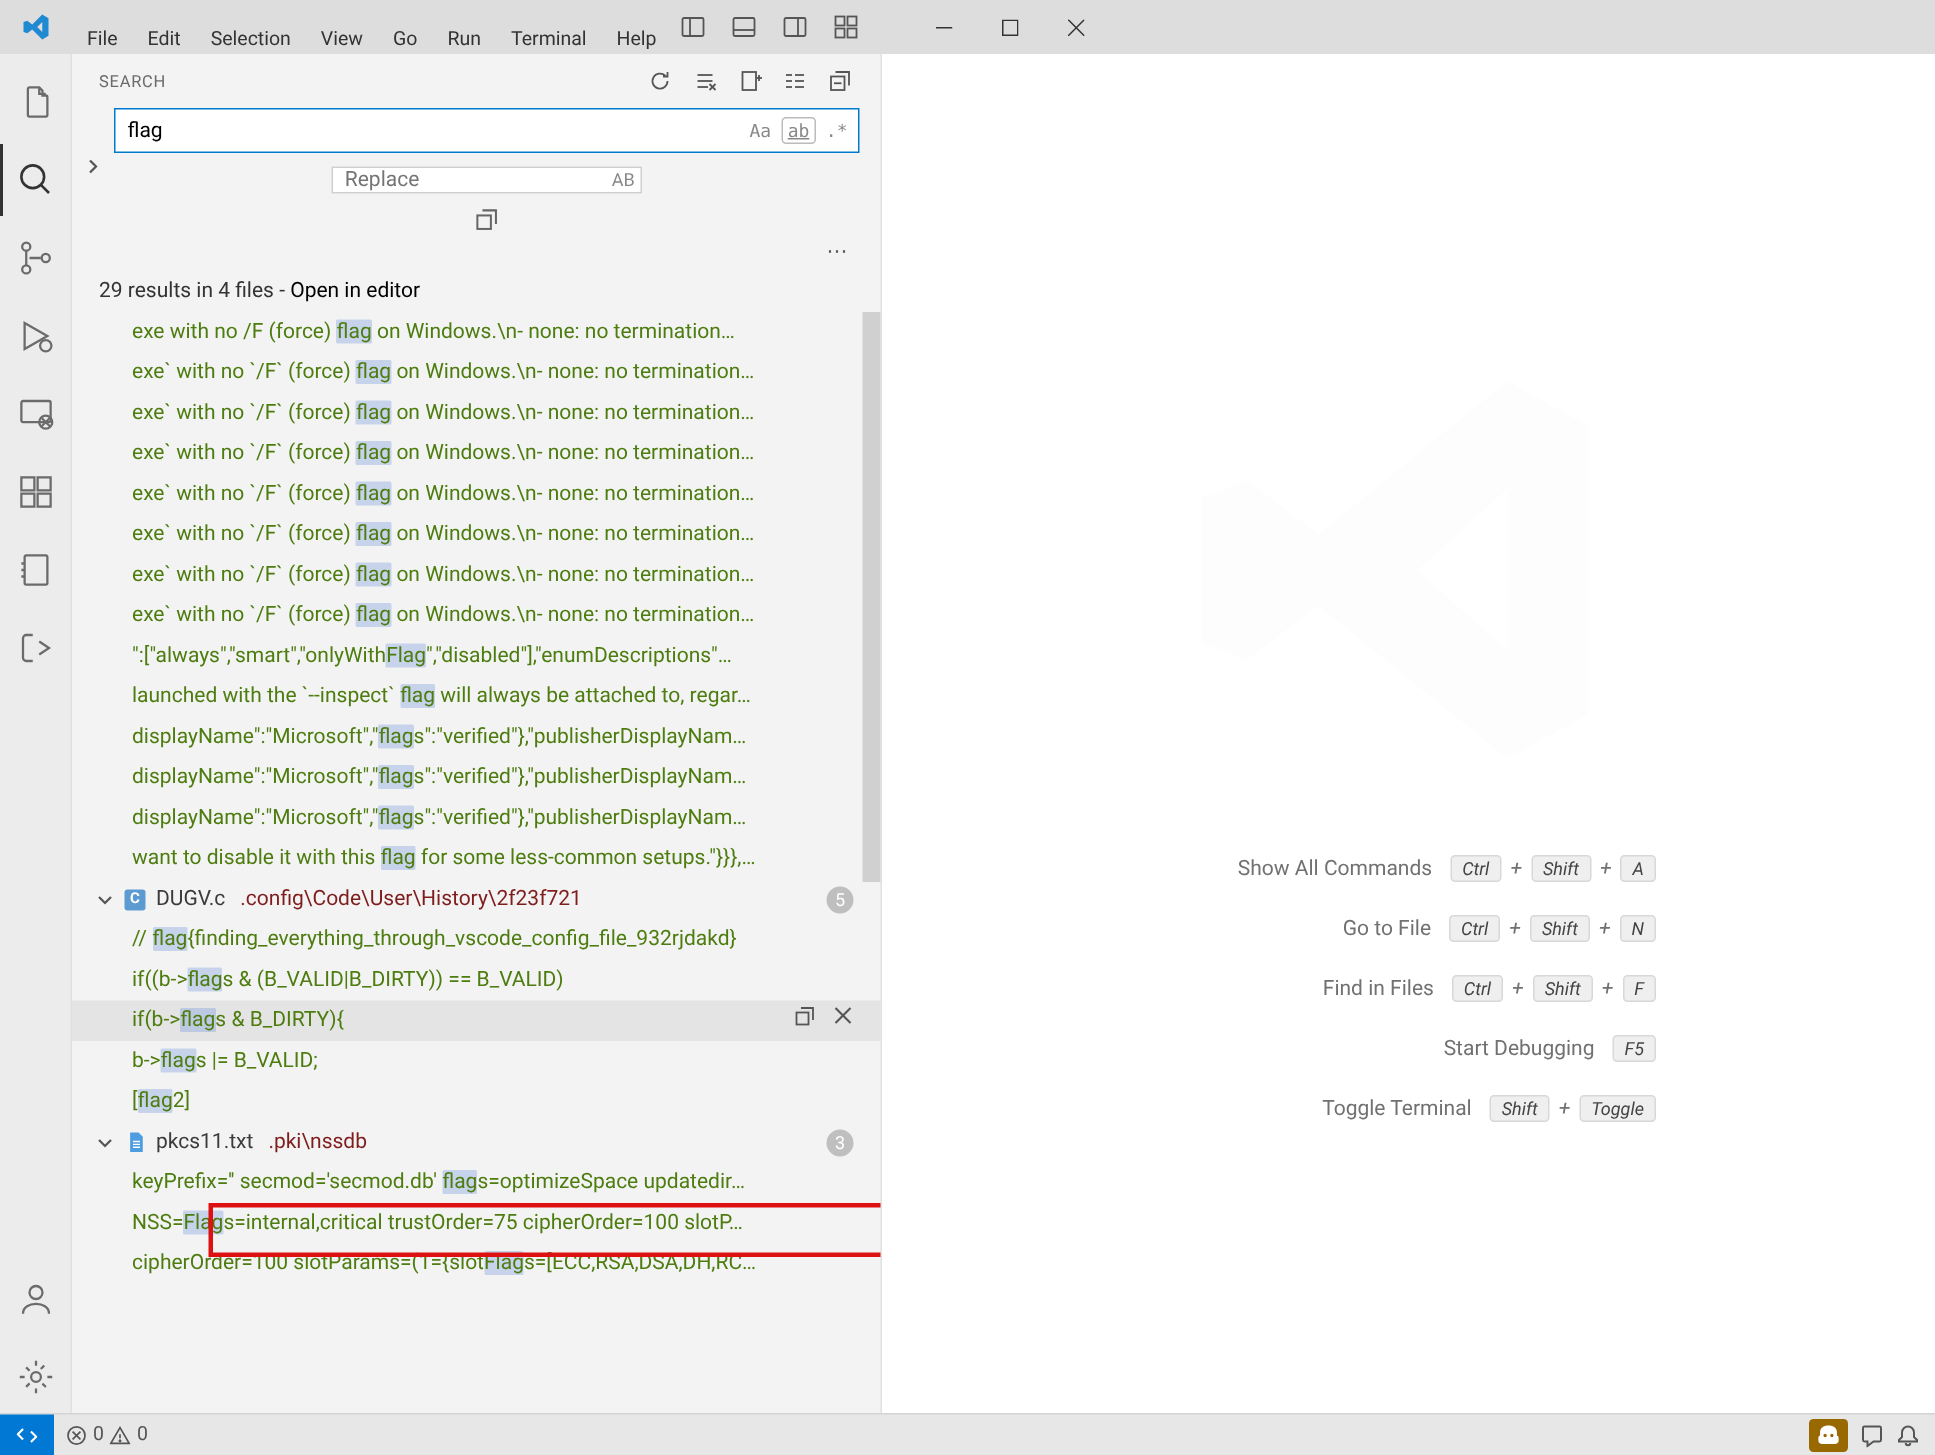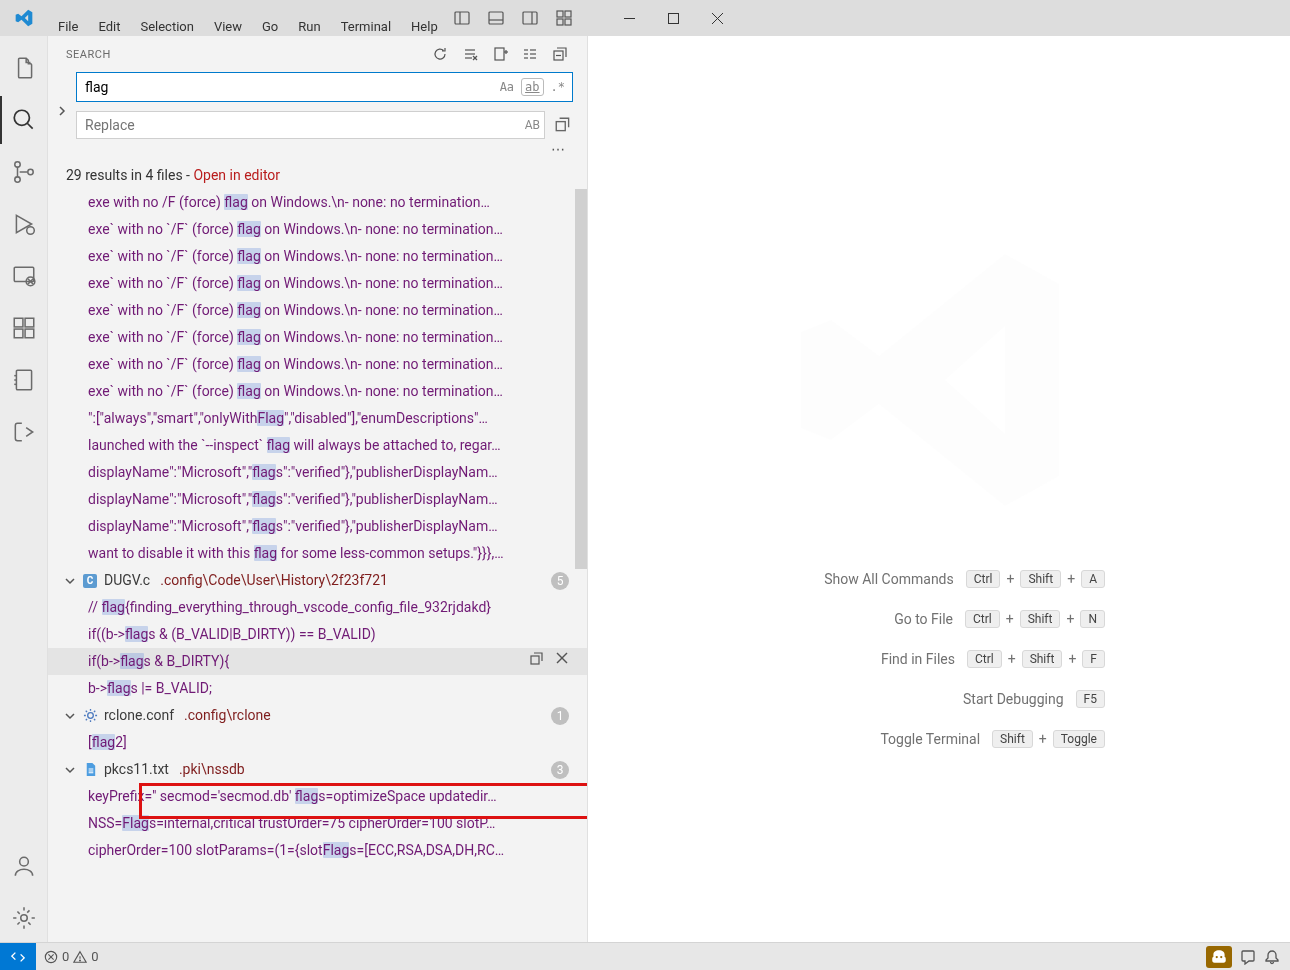--- a/index.html
+++ b/index.html
@@ -32,56 +32,56 @@
   
   .search-box-row { display:flex; align-items:flex-start; padding:0 14px 0 6px; gap:6px; }
   .chevron-toggle { width:16px; display:flex; justify-content:center; padding-top:34px; color:#555;}
   .inputs-col { flex:1; display:flex; flex-direction:column; gap:9px;}
   .search-input-wrap { border:1px solid #007acc; background:#fff; display:flex; align-items:center; height:30px; padding:0 4px 0 8px;}
   .search-input-wrap input { flex:1; border:none; outline:none; font-size:14px; background:transparent;}
   .search-opts { display:flex; gap:4px; align-items:center; color:#888; font-size:12px;}
   .search-opts .opt { padding:1px 3px; border-radius:3px; font-family:Consolas, monospace;}
   .search-opts .opt.boxed { border:1px solid #bbb; }
   
-  .replace-row { display:flex; gap:8px; align-items:center;}
+  .replace-row { display:flex; gap:8px; align-items:center;flex-direction:column;}
   .replace-input-wrap { flex:1; border:1px solid #cfcfcf; background:#fff; display:flex; align-items:center; height:28px; padding:0 4px 0 8px;}
   .replace-input-wrap input { flex:1; border:none; outline:none; font-size:14px; background:transparent; color:#888;}
   .replace-opts { display:flex; gap:4px; color:#888; font-size:12px;}
   .replace-all-icon { width:20px; height:20px; display:flex; align-items:center; justify-content:center; color:#666;}
   
   .more-dots { text-align:right; padding:2px 20px 0 0; color:#555; letter-spacing:2px; font-size:14px;}
   
   .results-summary { padding:10px 18px 6px; font-size:14px; color:#333;}
-  .results-summary a { color:#b91c1c; text-decoration:none;}
+  .results-summary a { color:#000000; text-decoration:none;}
   
   .results-list { position:relative; flex:1; overflow:hidden; }
   .scroll-thumb { position:absolute; right:0; top:0; width:12px; height:380px; background:rgba(0,0,0,0.14);}
   
-  .result-line { font-size:14px; line-height:27px; height:27px; padding-left:40px; white-space:nowrap; overflow:hidden; text-overflow:ellipsis; color:#701a75; position:relative;}
+  .result-line { font-size:14px; line-height:27px; height:27px; padding-left:40px; white-space:nowrap; overflow:hidden; text-overflow:ellipsis; color:#4d7c0f; position:relative;}
   .result-line .hl { background:rgba(100,140,220,0.3); border-radius:1px;}
   .result-line.hovered { background:#e4e4e4;}
   .line-actions { position:absolute; right:18px; top:3px; display:flex; gap:10px; color:#555;}
   
   .file-group { font-size:14px; line-height:27px; height:27px; padding-left:16px; display:flex; align-items:center; gap:6px; color:#3b3b3b; position:relative;}
   .file-group .twisty { width:12px; display:flex; justify-content:center; color:#555;}
   .file-group .file-icon { width:16px; height:16px; display:flex; align-items:center; justify-content:center;}
   .file-group .file-name { }
   .file-group .file-path { color:#7f1d1d; margin-left:4px;}
   .file-group .badge { position:absolute; right:18px; top:5px; background:#bfbfbf; color:#fff; border-radius:9px; min-width:18px; height:18px; font-size:12px; display:flex; align-items:center; justify-content:center; padding:0 5px;}
   
   .redbox { position:absolute; border:3px solid #d11; pointer-events:none;}
   .redbox1 { left:91px; top:594px; width:477px; height:36px; }
   
   
   .editor { flex:1; background:#fff; display:flex; flex-direction:column; align-items:center; justify-content:center; position:relative;}
   .editor .watermark-logo { opacity:0.08; margin-bottom:40px;}
   .shortcuts { display:flex; flex-direction:column; gap:22px; }
   .shortcut-row { display:flex; align-items:center; justify-content:flex-end; gap:12px; font-size:14px; color:#717171;}
   .shortcut-row .label { width:180px; text-align:right; }
-  .keys { display:flex; align-items:center; gap:6px; color:#717171;}
+  .keys { display:flex; align-items:center; gap:6px; color:#717171;font-style:italic;}
   .key { background:#efefef; border:1px solid #d8d8d8; border-radius:3px; padding:1px 7px; font-size:12px; color:#444;}
   
   
   .statusbar { height:28px; background:#e7e7e7; display:flex; align-items:center; font-size:13px; color:#555; border-top:1px solid #d4d4d4;}
   .statusbar .remote { width:36px; height:28px; background:#0078d4; display:flex; align-items:center; justify-content:center; color:#fff;}
   .statusbar .item { padding:0 8px; display:flex; align-items:center; gap:4px;}
   .statusbar .spacer { flex:1;}
   .statusbar .right { display:flex; align-items:center; gap:8px; padding-right:10px;}
   .copilot-badge { background:#986801; color:#fff; padding:2px 4px; border-radius:3px; display:flex; align-items:center;}
   
@@ -351,36 +351,20 @@
                 </svg>
               </span>
               <span>
                 <svg width="14" height="14" stroke="#555" stroke-width="1.4">
                   <line x1="2" y1="2" x2="12" y2="12"></line>
                   <line x1="12" y1="2" x2="2" y2="12"></line>
                 </svg>
               </span>
             </div></div>
           <div class="result-line">b-&gt;<span class="hl">flag</span>s |= B_VALID;</div>
-          <div class="file-group">
-            <span class="twisty">
-              <svg width="10" height="10" viewBox="0 0 10 10" fill="none" stroke="#555" stroke-width="1.5">
-                <path d="M1 3l4 4 4-4"></path>
-              </svg>
-            </span>
-            <span class="file-icon">
-              <svg width="15" height="15" viewBox="0 0 16 16" fill="none" stroke="#4d7abf" stroke-width="1.4">
-                <circle cx="8" cy="8" r="3"></circle>
-                <path d="M8 1v2m0 10v2m7-7h-2M3 8H1m12.07-5.07l-1.4 1.4M4.33 11.67l-1.4 1.4m0-10.14l1.4 1.4m7.34 7.34l1.4 1.4"></path>
-              </svg>
-            </span>
-            <span class="file-name">rclone.conf</span>
-            <span class="file-path">.config\rclone</span>
-            <span class="badge">1</span>
-          </div>
           <div class="result-line">[<span class="hl">flag</span>2]</div>
           <div class="file-group">
             <span class="twisty">
               <svg width="10" height="10" viewBox="0 0 10 10" fill="none" stroke="#555" stroke-width="1.5">
                 <path d="M1 3l4 4 4-4"></path>
               </svg>
             </span>
             <span class="file-icon">
               <svg width="15" height="15" viewBox="0 0 16 16" fill="#4d9de0">
                 <path d="M4 1h6l3 3v11H4V1z"></path>

